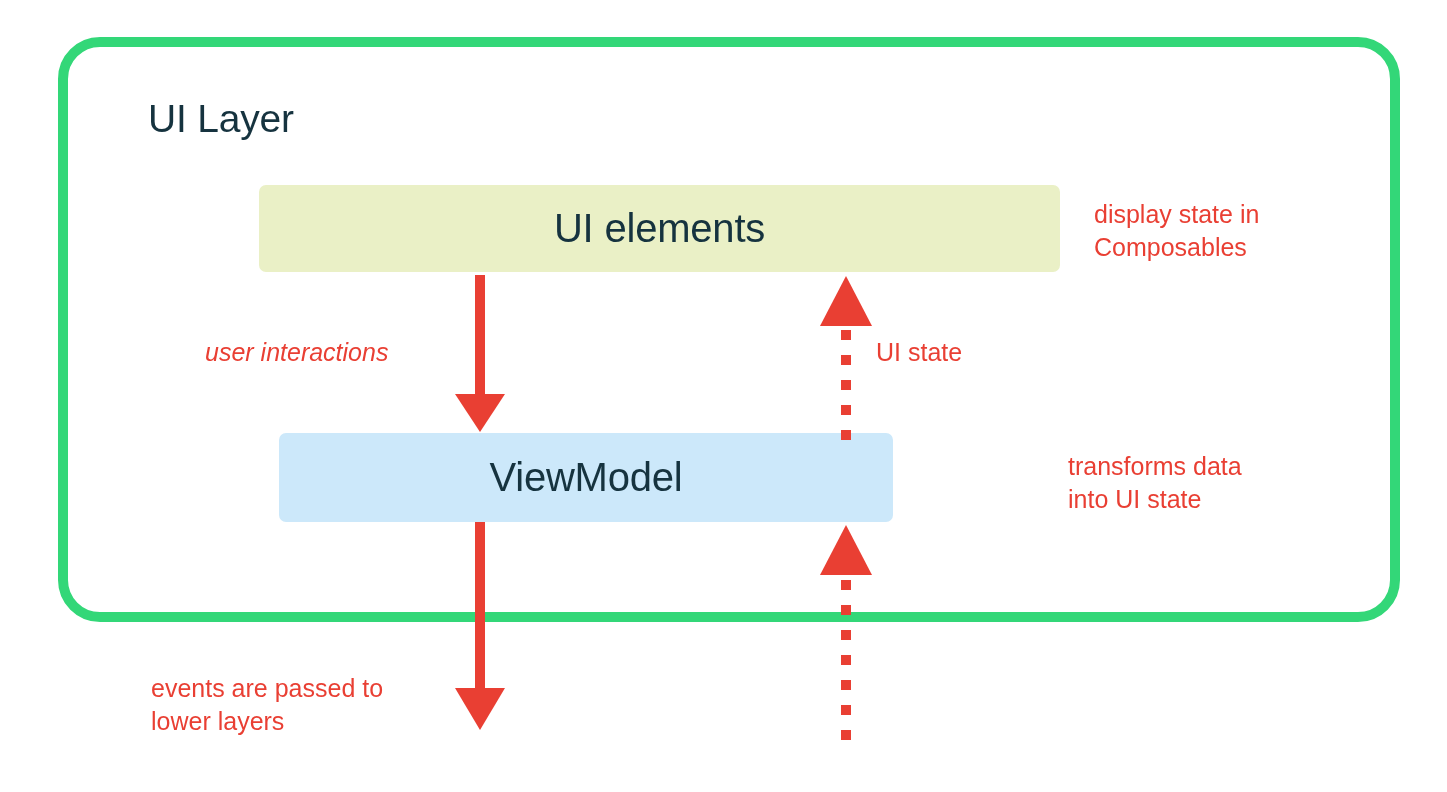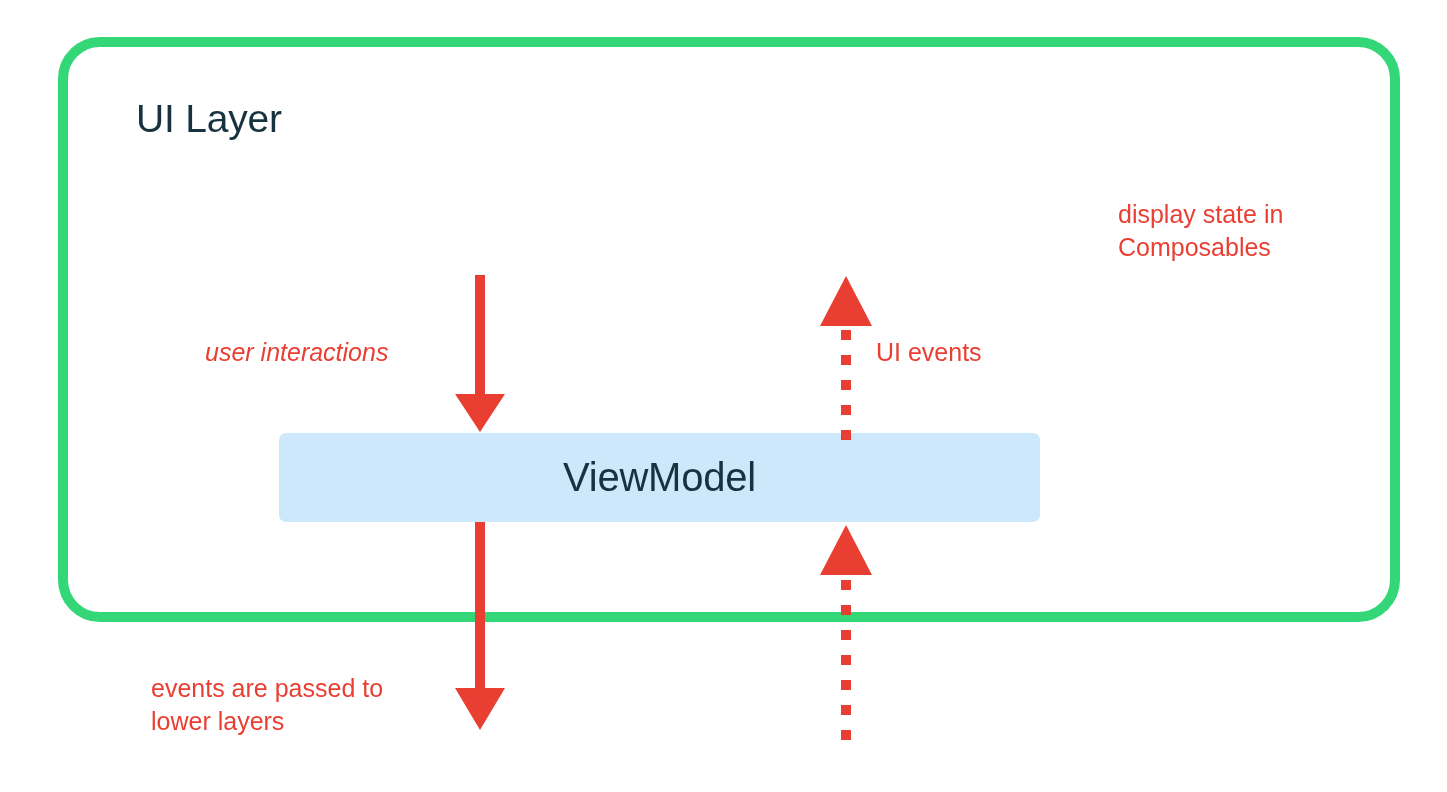--- a/index.html
+++ b/index.html
@@ -28,21 +28,21 @@
     height: 585px;
     border: 10px solid #33d778;
     border-radius: 42px;
     box-sizing: border-box;
     background: transparent;
   }
 
   
   .layer-title {
     position: absolute;
-    left: 136px;
+    left: 148px;
     top: 96px;
     font-size: 39px;
     line-height: 46px;
     color: #16333f;
     letter-spacing: -0.2px;
     white-space: nowrap;
   }
 
   
   .box {
@@ -59,34 +59,34 @@
   .box-ui-elements {
     left: 259px;
     top: 185px;
     width: 801px;
     height: 87px;
     background: #eaf0c6;
   }
   .box-viewmodel {
     left: 279px;
     top: 433px;
-    width: 761px;
+    width: 614px;
     height: 89px;
     background: #cce8fa;
   }
 
   
   .note {
     position: absolute;
     color: #e93f33;
     font-size: 25px;
     line-height: 33px;
     white-space: pre-line;
   }
-  .note-display-state   { left: 1094px; top: 198px; margin-left: 24px; }
+  .note-display-state   { left: 1094px; top: 198px; }
   .note-transforms      { left: 1068px; top: 450px; }
   .note-user-inter      { left: 205px;  top: 336px; font-style: italic; }
   .note-ui-state        { left: 876px;  top: 336px; }
   .note-events-passed   { left: 151px;  top: 672px; }
   .note-data-streams    { left: 876px;  top: 672px; }
 
   
   .arrow-layer {
     position: absolute;
     left: 0;
@@ -98,20 +98,23 @@
 </style>
 </head>
 <body>
 
 <div id="canvas">
 
   <div class="layer-border"></div>
 
   <div class="layer-title">UI Layer</div>
 
+  <div class="box box-ui-elements">
+    <span>UI elements</span>
+  </div>
 
   <div class="box box-viewmodel">
     <span>ViewModel</span>
   </div>
 
   <svg class="arrow-layer" viewBox="0 0 1447 792">
 
     <g>
       <rect x="475" y="275" width="10" height="123" fill="#e93f33"></rect>
       <polygon points="455,394 505,394 480,432" fill="#e93f33"></polygon>
@@ -140,22 +143,24 @@
       <rect x="841" y="655" width="10" height="10" fill="#e93f33"></rect>
       <rect x="841" y="680" width="10" height="10" fill="#e93f33"></rect>
       <rect x="841" y="705" width="10" height="10" fill="#e93f33"></rect>
       <rect x="841" y="730" width="10" height="10" fill="#e93f33"></rect>
     </g>
   </svg>
 
   <div class="note note-display-state">display state in
 Composables</div>
 
+  <div class="note note-transforms">transforms data
+into UI state</div>
 
   <div class="note note-user-inter">user interactions</div>
 
-  <div class="note note-ui-state">UI events</div>
+  <div class="note note-ui-state">UI state</div>
 
   <div class="note note-events-passed">events are passed to
 lower layers</div>
 
 
 </div>
 
 </body></html>

